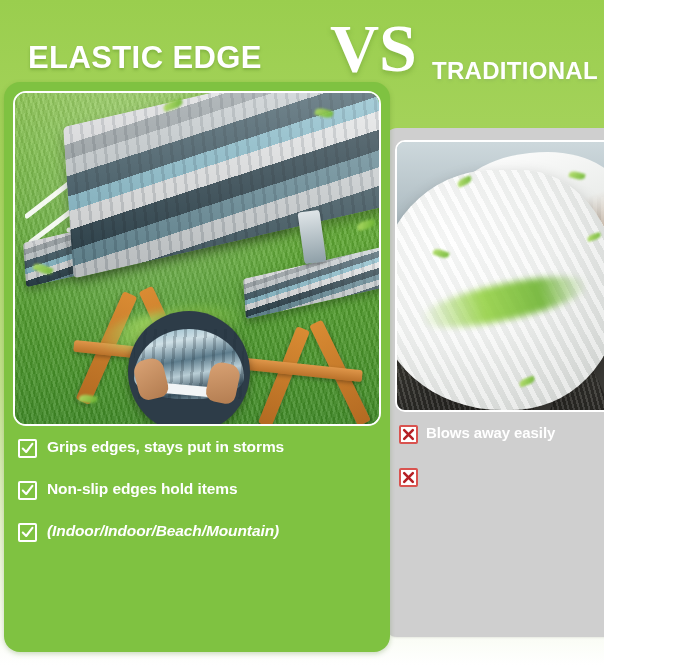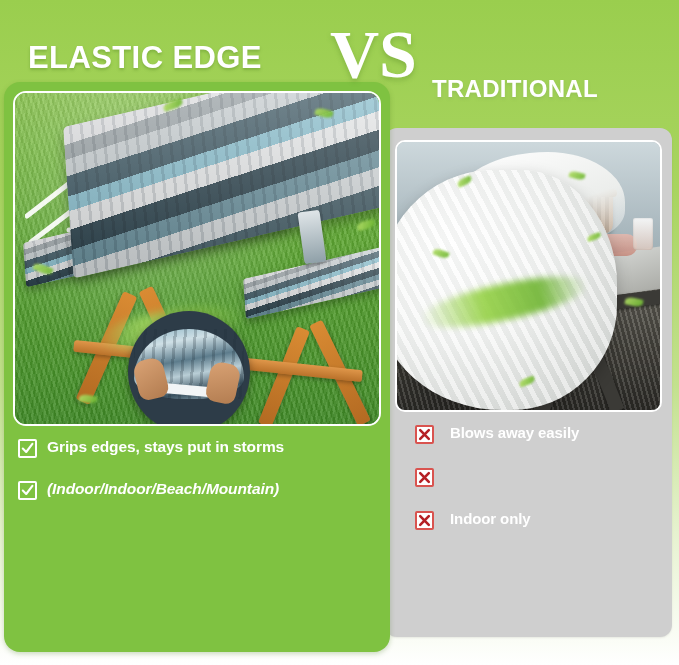--- a/index.html
+++ b/index.html
@@ -5,21 +5,21 @@
   * { box-sizing: border-box; margin: 0; padding: 0; }
   html, body {
     width: 679px;
     height: 665px;
     overflow: hidden;
     font-family: "Liberation Sans", sans-serif;
     background: #ffffff;
   }
   #root {
     position: relative;
-    width: 679px;
+    width: 604px;
     height: 665px;
     background:
       linear-gradient(180deg, #9ACE4E 0%, #A8D45F 28%, #C3E18E 58%, #E6F2CF 80%, #FFFFFF 100%);
     overflow: hidden;
   }
 
   
   .header {
     position: absolute;
     left: 0; top: 0;
@@ -36,40 +36,39 @@
     font-weight: bold;
     color: #ffffff;
     letter-spacing: 0.4px;
     text-shadow: 0 2px 3px rgba(90,140,40,0.45);
     font-family: "Liberation Sans", sans-serif;
     white-space: nowrap;
   }
   .hdr-vs {
     position: absolute;
     left: 330px;
-    top: 20px;
+    top: 14px;
     font-size: 68px;
     font-weight: bold;
     color: #ffffff;
     font-family: "Liberation Serif", serif;
     line-height: 1;
     text-shadow: 0 3px 5px rgba(90,140,40,0.4);
   }
   .hdr-right {
     position: absolute;
     left: 432px;
     top: 56px;
     font-size: 24px;
     font-weight: bold;
     color: #ffffff;
     line-height: 1.25;
     letter-spacing: 0.3px;
     text-shadow: 0 2px 3px rgba(130,170,90,0.35);
     text-align: left;
-    margin-top: 18px;
   }
   .hdr-right .l2 { display: block; }
 
   
   .panel-right {
     position: absolute;
     left: 385px;
     top: 128px;
     width: 287px;
     height: 509px;
@@ -126,21 +125,21 @@
     width: 360px;
   }
 
   
   .row {
     display: flex;
     align-items: flex-start;
     gap: 10px;
     margin-bottom: 22px;
   }
-  .list-right .row { margin-bottom: 23px; gap: 16px; margin-left: 16px; }
+  .list-right .row { margin-bottom: 23px; gap: 8px; }
 
   .bx {
     flex: 0 0 auto;
     width: 19px; height: 19px;
     border-radius: 2px;
     position: relative;
     margin-top: 1px;
   }
   .bx.check { border: 2px solid #ffffff; }
   .bx.cross { border: 2px solid #D9534F; background: #ffffff; }
@@ -472,28 +471,20 @@
 
       <div class="row">
         <span class="bx cross">
           <svg width="15" height="15" viewBox="0 0 15 15" aria-hidden="true">
             <path d="M3.2 3.2 L11.8 11.8 M11.8 3.2 L3.2 11.8" stroke="#B52025" stroke-width="2.6" stroke-linecap="round" fill="none"></path>
           </svg>
         </span>
       </div>
 
 
-      <div class="row">
-        <span class="bx cross">
-          <svg width="15" height="15" viewBox="0 0 15 15" aria-hidden="true">
-            <path d="M3.2 3.2 L11.8 11.8 M11.8 3.2 L3.2 11.8" stroke="#B52025" stroke-width="2.6" stroke-linecap="round" fill="none"></path>
-          </svg>
-        </span>
-        <span class="row-text">Indoor only</span>
-      </div>
 
     </div>
   </div>
 
   <div class="panel-left">
 
     <div class="photo-left">
       <div class="scene-left">
         <div class="grass"></div>
 
@@ -550,20 +541,28 @@
       <div class="row">
         <span class="bx check">
           <svg width="15" height="15" viewBox="0 0 15 15" aria-hidden="true">
             <path d="M2.8 7.6 L6.2 11 L12.4 2.8" stroke="#ffffff" stroke-width="2.1" fill="none" stroke-linecap="round" stroke-linejoin="round"></path>
           </svg>
         </span>
         <span class="row-text">Grips edges, stays put in storms</span>
       </div>
 
 
+      <div class="row">
+        <span class="bx check">
+          <svg width="15" height="15" viewBox="0 0 15 15" aria-hidden="true">
+            <path d="M2.8 7.6 L6.2 11 L12.4 2.8" stroke="#ffffff" stroke-width="2.1" fill="none" stroke-linecap="round" stroke-linejoin="round"></path>
+          </svg>
+        </span>
+        <span class="row-text">Non-slip edges hold items</span>
+      </div>
 
       <div class="row">
         <span class="bx check">
           <svg width="15" height="15" viewBox="0 0 15 15" aria-hidden="true">
             <path d="M2.8 7.6 L6.2 11 L12.4 2.8" stroke="#ffffff" stroke-width="2.1" fill="none" stroke-linecap="round" stroke-linejoin="round"></path>
           </svg>
         </span>
         <span class="row-text">
           <span class="sub">(Indoor/Indoor/Beach/Mountain)</span>
         </span>

